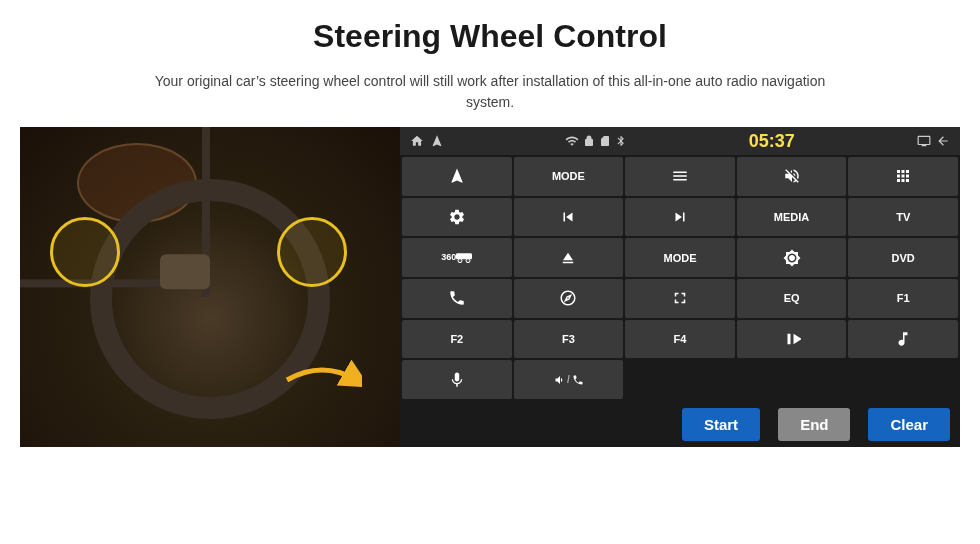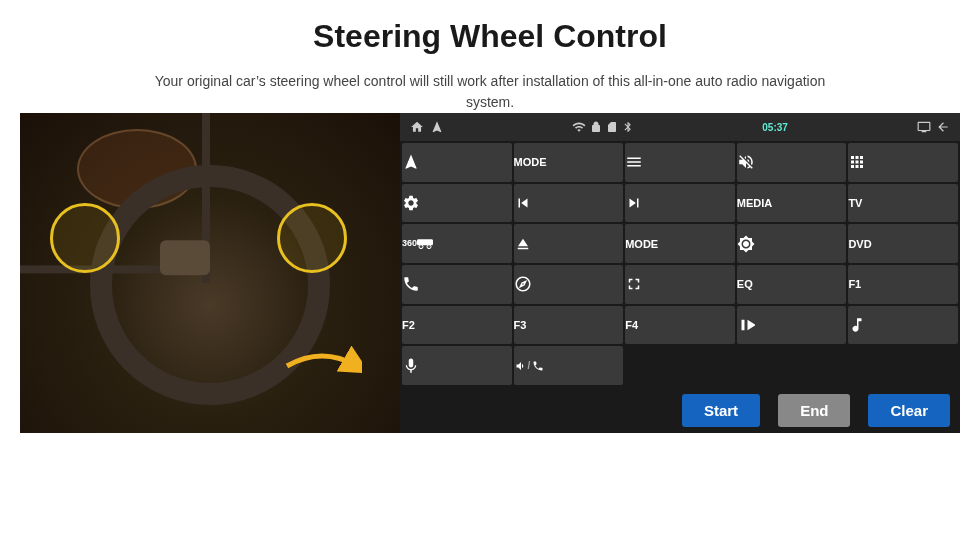--- a/index.html
+++ b/index.html
@@ -32,20 +32,21 @@
       height: 3px;
       background: #333;
       margin: 0 auto 10px;
     }
 
     .subtitle {
       font-size: 14px;
       color: #444;
       text-align: center;
       line-height: 1.5;
+      margin-bottom: 14px;
       max-width: 700px;
     }
 
     .content-row {
       display: flex;
       width: 100%;
       gap: 0;
       height: 320px;
     }
 
@@ -189,22 +190,22 @@
 
     .status-icons {
       display: flex;
       align-items: center;
       gap: 4px;
       color: #ccc;
       font-size: 11px;
     }
 
     .status-time {
-      color: #5eead4;
-      font-size: 10px;
+      color: #fde047;
+      font-size: 18px;
       font-weight: bold;
     }
 
     .status-right {
       display: flex;
       align-items: center;
       gap: 4px;
       color: #ccc;
       font-size: 11px;
     }
@@ -218,21 +219,21 @@
     }
 
     .ctrl-btn {
       background: #3a3a3a;
       border: none;
       color: #fff;
       font-size: 11px;
       font-weight: bold;
       display: flex;
       align-items: center;
-      justify-content: flex-start;
+      justify-content: center;
       cursor: pointer;
       border-radius: 2px;
       min-height: 36px;
       position: relative;
     }
 
     
     .action-bar {
       display: flex;
       justify-content: flex-end;

